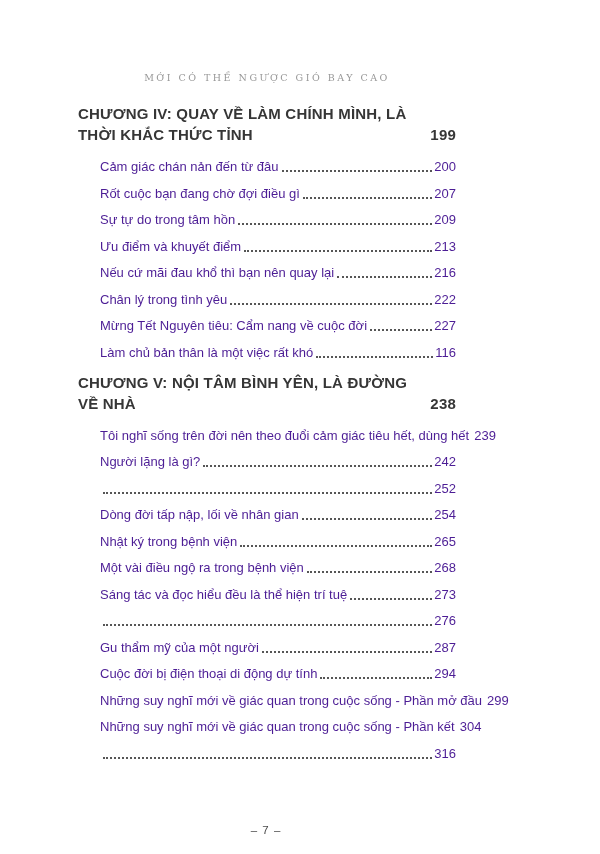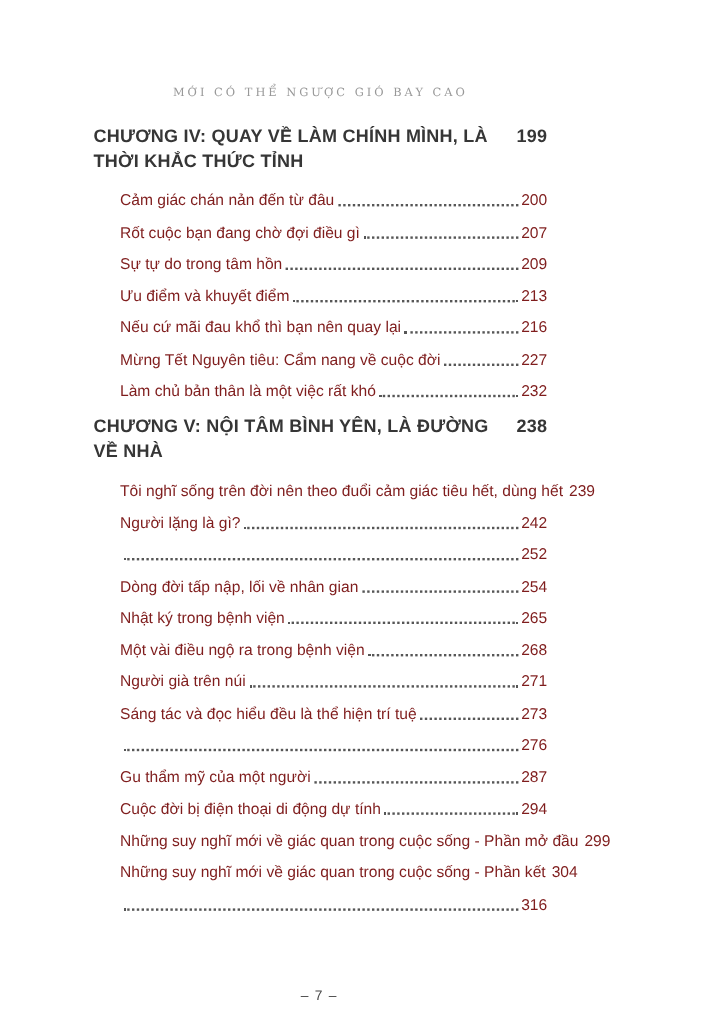--- a/index.html
+++ b/index.html
@@ -21,36 +21,36 @@
     text-align: center;
     font-family: "DejaVu Serif", "Liberation Serif", serif;
     font-size: 9.5px;
     letter-spacing: 2.5px;
     color: #989898;
     margin-bottom: 20px;
     white-space: nowrap;
   }
   .row {
     display: flex;
-    align-items: flex-start;
+    align-items: flex-end;
     margin-bottom: 7.5px;
   }
   .heading-row {
     font-size: 15px;
     font-weight: bold;
     line-height: 21px;
     color: #363636;
     margin-bottom: 12px;
     letter-spacing: 0.2px;
   }
   .heading-row .title { white-space: normal; }
   .entry-row {
     font-size: 13px;
     line-height: 19px;
-    color: #7f1d1d;
+    color: #4c1d95;
     padding-left: 22px;
   }
   .title { flex: 0 1 auto; white-space: nowrap; }
   .leader {
     flex: 1 1 0;
     min-width: 0;
     align-self: flex-end;
     border-bottom: 2px dotted #565656;
     margin: 0 2px 4px 3px;
   }
@@ -104,31 +104,36 @@
     <span class="leader"></span>
     <span class="pagenum">213</span>
   </div>
 
   <div class="row entry-row">
     <span class="title">Nếu cứ mãi đau khổ thì bạn nên quay lại</span>
     <span class="leader"></span>
     <span class="pagenum">216</span>
   </div>
 
+  <div class="row entry-row">
+    <span class="title">Chân lý trong tình yêu</span>
+    <span class="leader"></span>
+    <span class="pagenum">222</span>
+  </div>
 
   <div class="row entry-row">
     <span class="title">Mừng Tết Nguyên tiêu: Cẩm nang về cuộc đời</span>
     <span class="leader"></span>
     <span class="pagenum">227</span>
   </div>
 
   <div class="row entry-row">
     <span class="title">Làm chủ bản thân là một việc rất khó</span>
     <span class="leader"></span>
-    <span class="pagenum">232</span>
+    <span class="pagenum">116</span>
   </div>
 </div>
   </div>
 
   <div class="section">
     <div class="row heading-row">
       <span class="title">CHƯƠNG V: NỘI TÂM BÌNH YÊN, LÀ ĐƯỜNG VỀ NHÀ</span>
       <span class="leader"></span>
       <span class="pagenum">238</span>
     </div>
@@ -161,25 +166,20 @@
     <span class="leader"></span>
     <span class="pagenum">265</span>
   </div>
 
   <div class="row entry-row">
     <span class="title">Một vài điều ngộ ra trong bệnh viện</span>
     <span class="leader"></span>
     <span class="pagenum">268</span>
   </div>
 
-  <div class="row entry-row">
-    <span class="title">Người già trên núi</span>
-    <span class="leader"></span>
-    <span class="pagenum">271</span>
-  </div>
 
   <div class="row entry-row">
     <span class="title">Sáng tác và đọc hiểu đều là thể hiện trí tuệ</span>
     <span class="leader"></span>
     <span class="pagenum">273</span>
   </div>
 
   <div class="row entry-row">
     <span class="leader"></span>
     <span class="pagenum">276</span>

